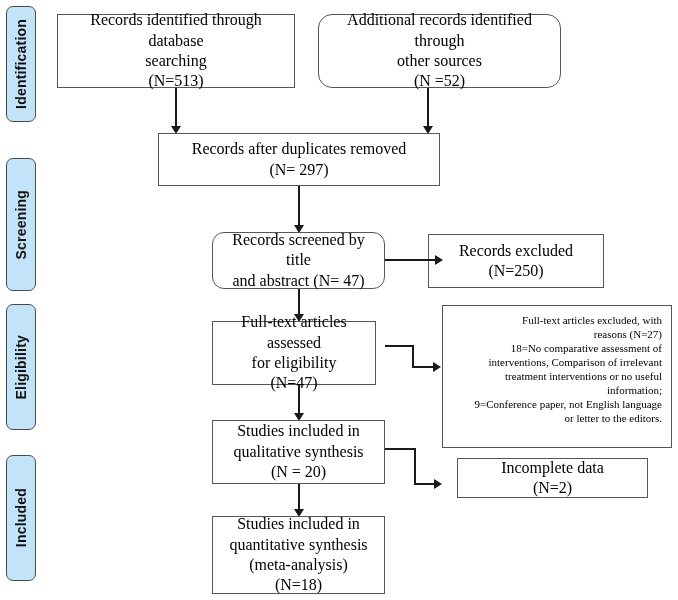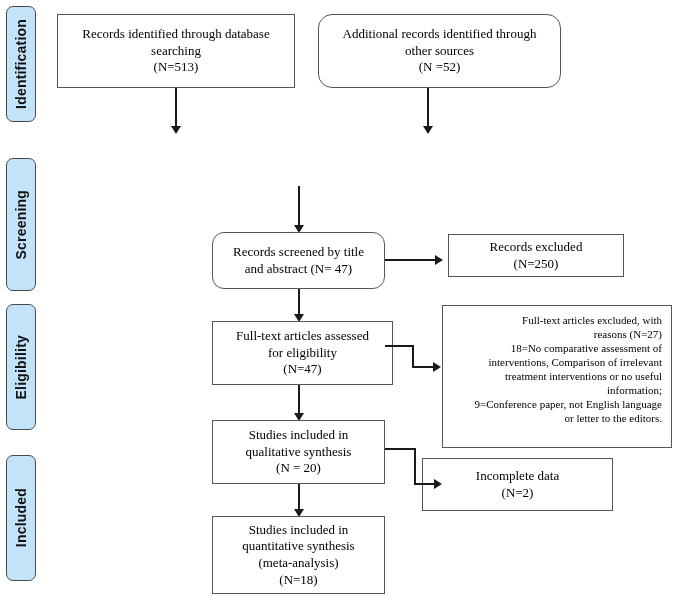--- a/index.html
+++ b/index.html
@@ -44,21 +44,21 @@
   
   .node {
     position: absolute;
     box-sizing: border-box;
     background: #ffffff;
     border: 1.3px solid #565656;
     display: flex;
     align-items: center;
     justify-content: center;
     text-align: center;
-    font-size: 13px;
+    font-size: 16px;
     line-height: 1.28;
     padding: 3px 6px;
   }
   .node.left-align {
     text-align: right;
     justify-content: flex-start;
     align-items: flex-start;
     padding: 8px 9px;
     line-height: 1.27;
     font-size: 11px;
@@ -117,41 +117,45 @@
 other sources
 (N =52)</span>
   </div>
 
   <div class="vline" style="left:175px; top:88px;  height:42px;"></div>
   <div class="arrow-down" style="left:171px; top:126px;"></div>
 
   <div class="vline" style="left:427px; top:88px;  height:42px;"></div>
   <div class="arrow-down" style="left:423px; top:126px;"></div>
 
+  <div class="node" style="left:158px; top:133px; width:282px; height:53px;">
+    <span class="txt">Records after duplicates removed
+(N= 297)</span>
+  </div>
 
   <div class="vline" style="left:298px; top:186px; height:43px;"></div>
   <div class="arrow-down" style="left:294px; top:225px;"></div>
 
   <div class="node" style="left:212px; top:232px; width:173px; height:57px;border-radius:12px;">
     <span class="txt">Records screened by title
 and abstract (N= 47)</span>
   </div>
 
-  <div class="node" style="left:448px; top:234px; width:176px; height:43px;">
+  <div class="node" style="left:428px; top:234px; width:176px; height:54px;">
     <span class="txt">Records excluded
 (N=250)</span>
   </div>
 
   <div class="hline" style="left:385px; top:259px; width:51px;"></div>
   <div class="arrow-right" style="left:435px; top:255px;"></div>
 
   <div class="vline" style="left:298px; top:289px; height:29px;"></div>
   <div class="arrow-down" style="left:294px; top:314px;"></div>
 
-  <div class="node" style="left:212px; top:321px; width:181px; height:64px;">
+  <div class="node" style="left:212px; top:321px; width:164px; height:64px;">
     <span class="txt">Full-text articles assessed
 for eligibility
 (N=47)</span>
   </div>
 
   <div class="node left-align" style="left:442px; top:305px; width:230px; height:143px;">
     <span class="txt">Full-text articles excluded, with
 reasons (N=27)
 18=No comparative assessment of
 interventions, Comparison of irrelevant
@@ -168,21 +172,21 @@
 
   <div class="vline" style="left:298px; top:385px; height:32px;"></div>
   <div class="arrow-down" style="left:294px; top:413px;"></div>
 
   <div class="node" style="left:212px; top:420px; width:173px; height:64px;">
     <span class="txt">Studies included in
 qualitative synthesis
 (N = 20)</span>
   </div>
 
-  <div class="node" style="left:422px; top:458px; width:191px; height:53px;justify-content:flex-end;">
+  <div class="node" style="left:457px; top:458px; width:191px; height:40px;justify-content:flex-end;">
     <span class="txt">Incomplete data
 (N=2)</span>
   </div>
 
   <div class="hline" style="left:385px; top:448px; width:31px;"></div>
   <div class="vline" style="left:414px; top:448px; height:36px;"></div>
   <div class="hline" style="left:414px; top:483px; width:22px;"></div>
   <div class="arrow-right" style="left:434px; top:479px;"></div>
 
   <div class="vline" style="left:298px; top:484px; height:29px;"></div>

